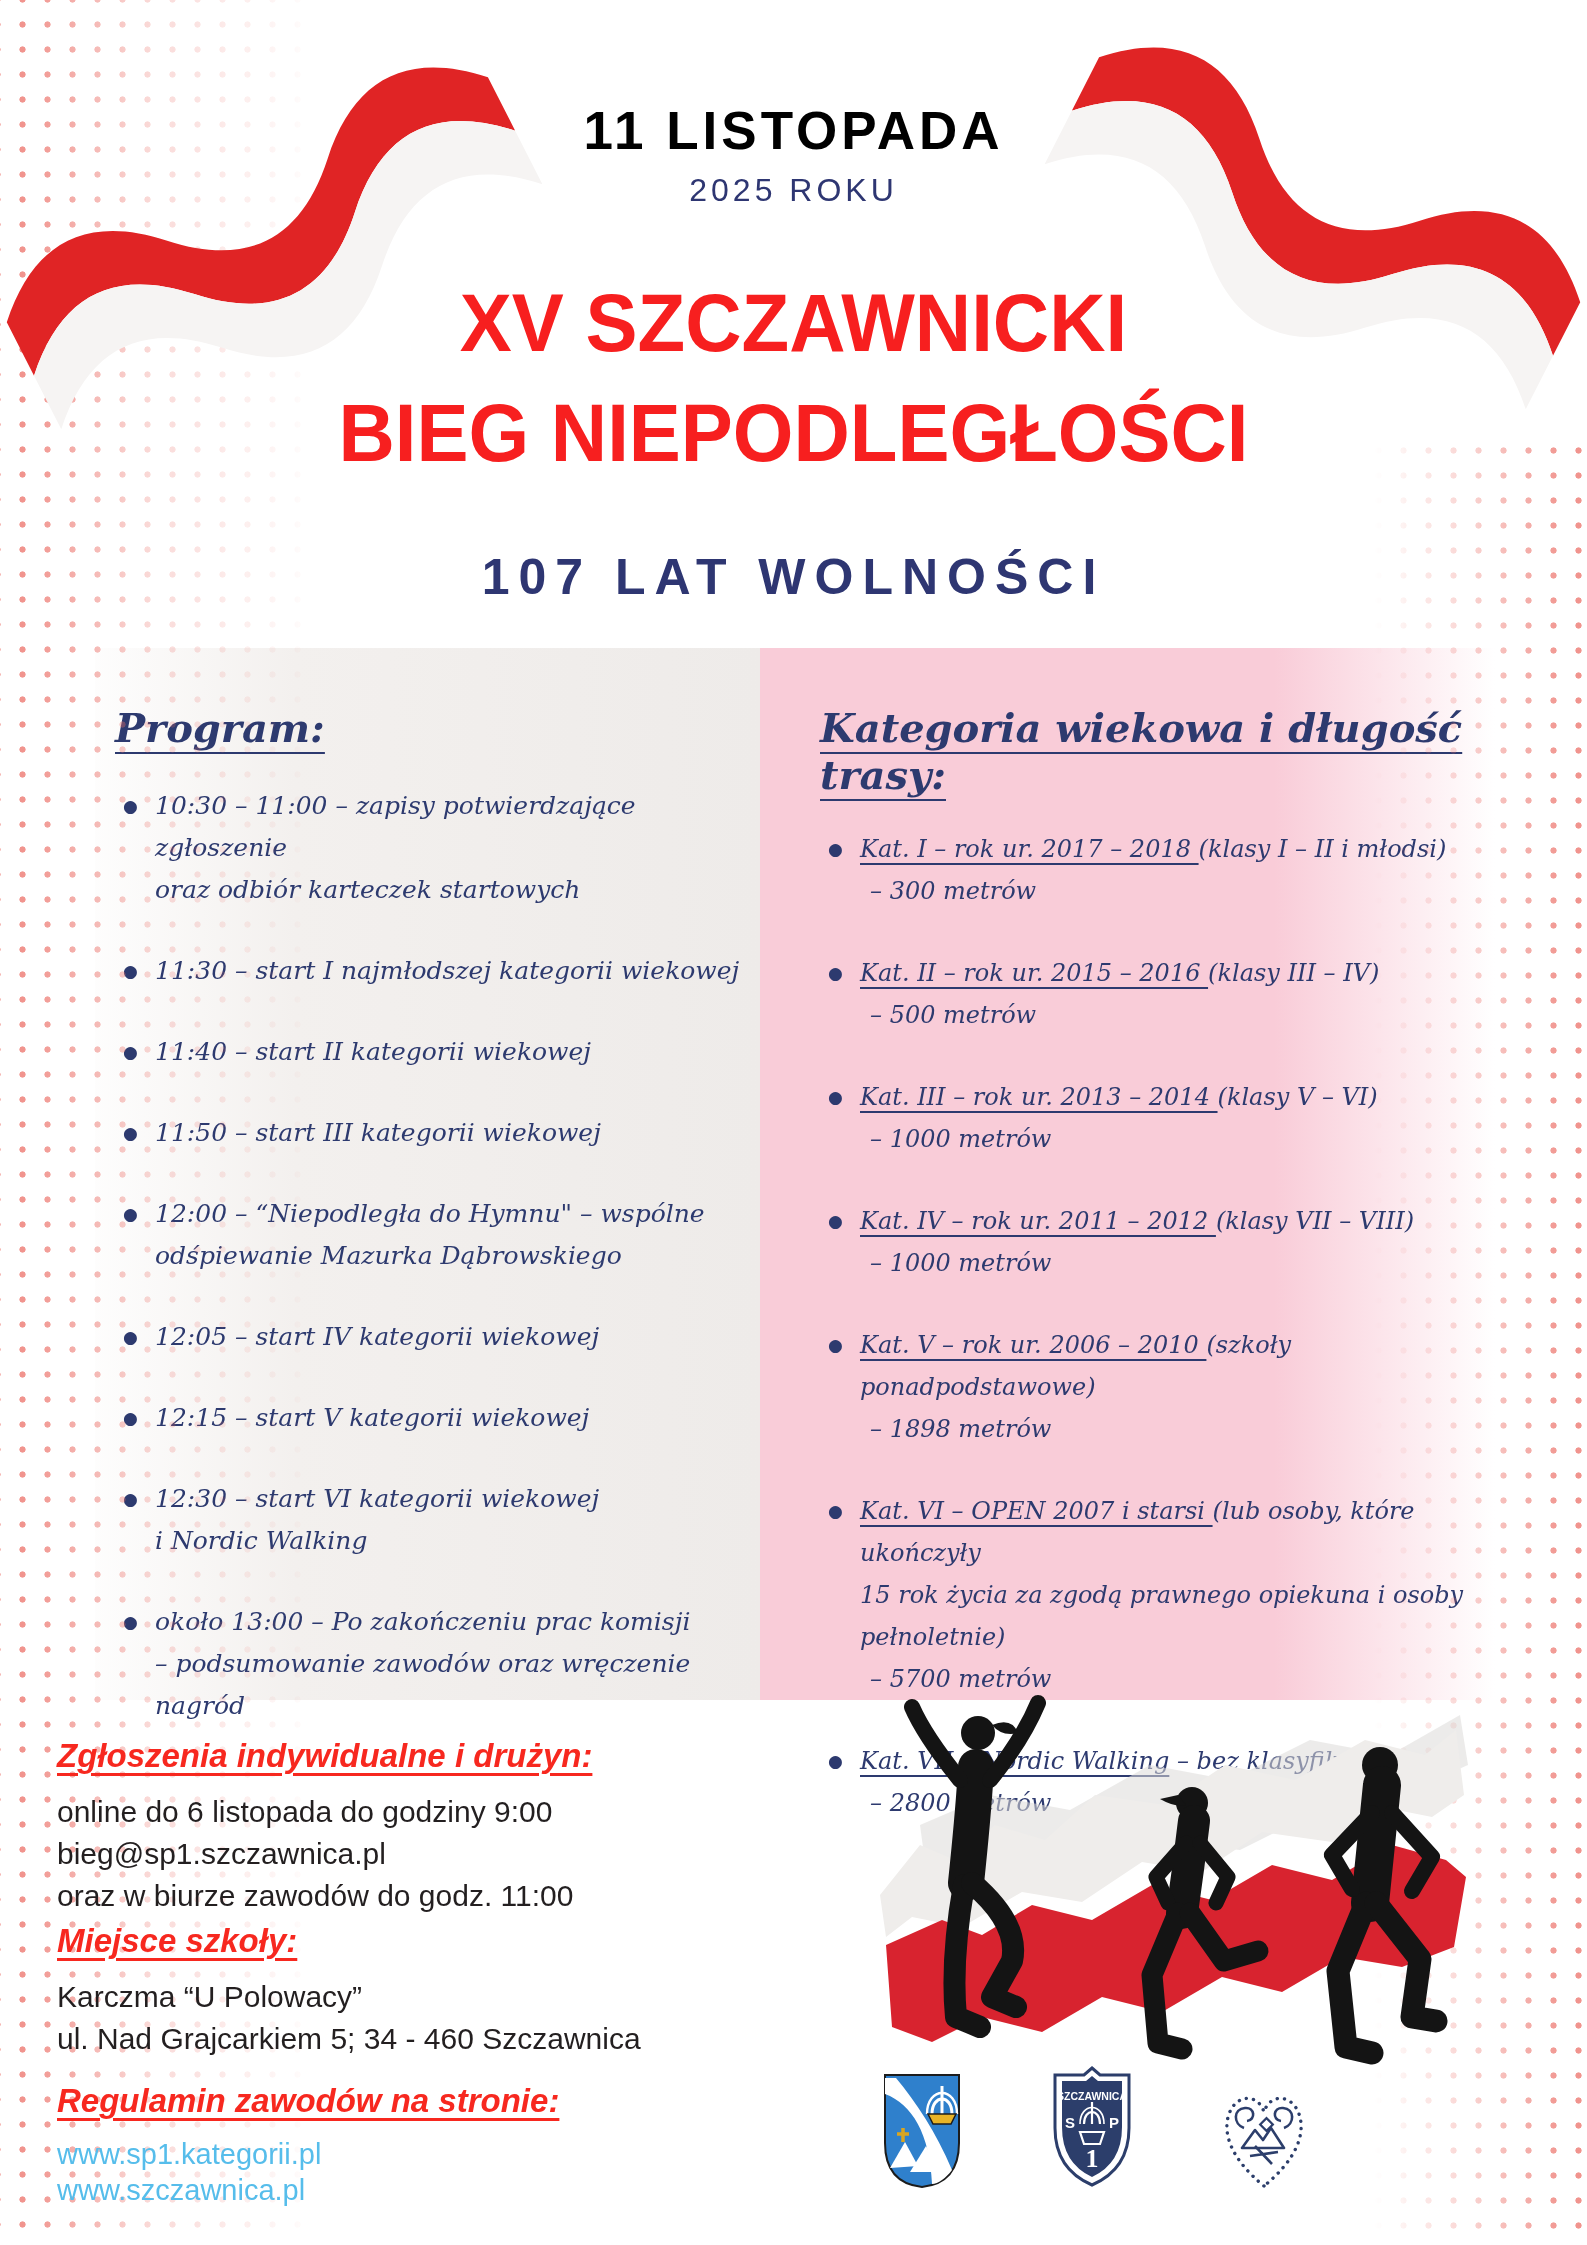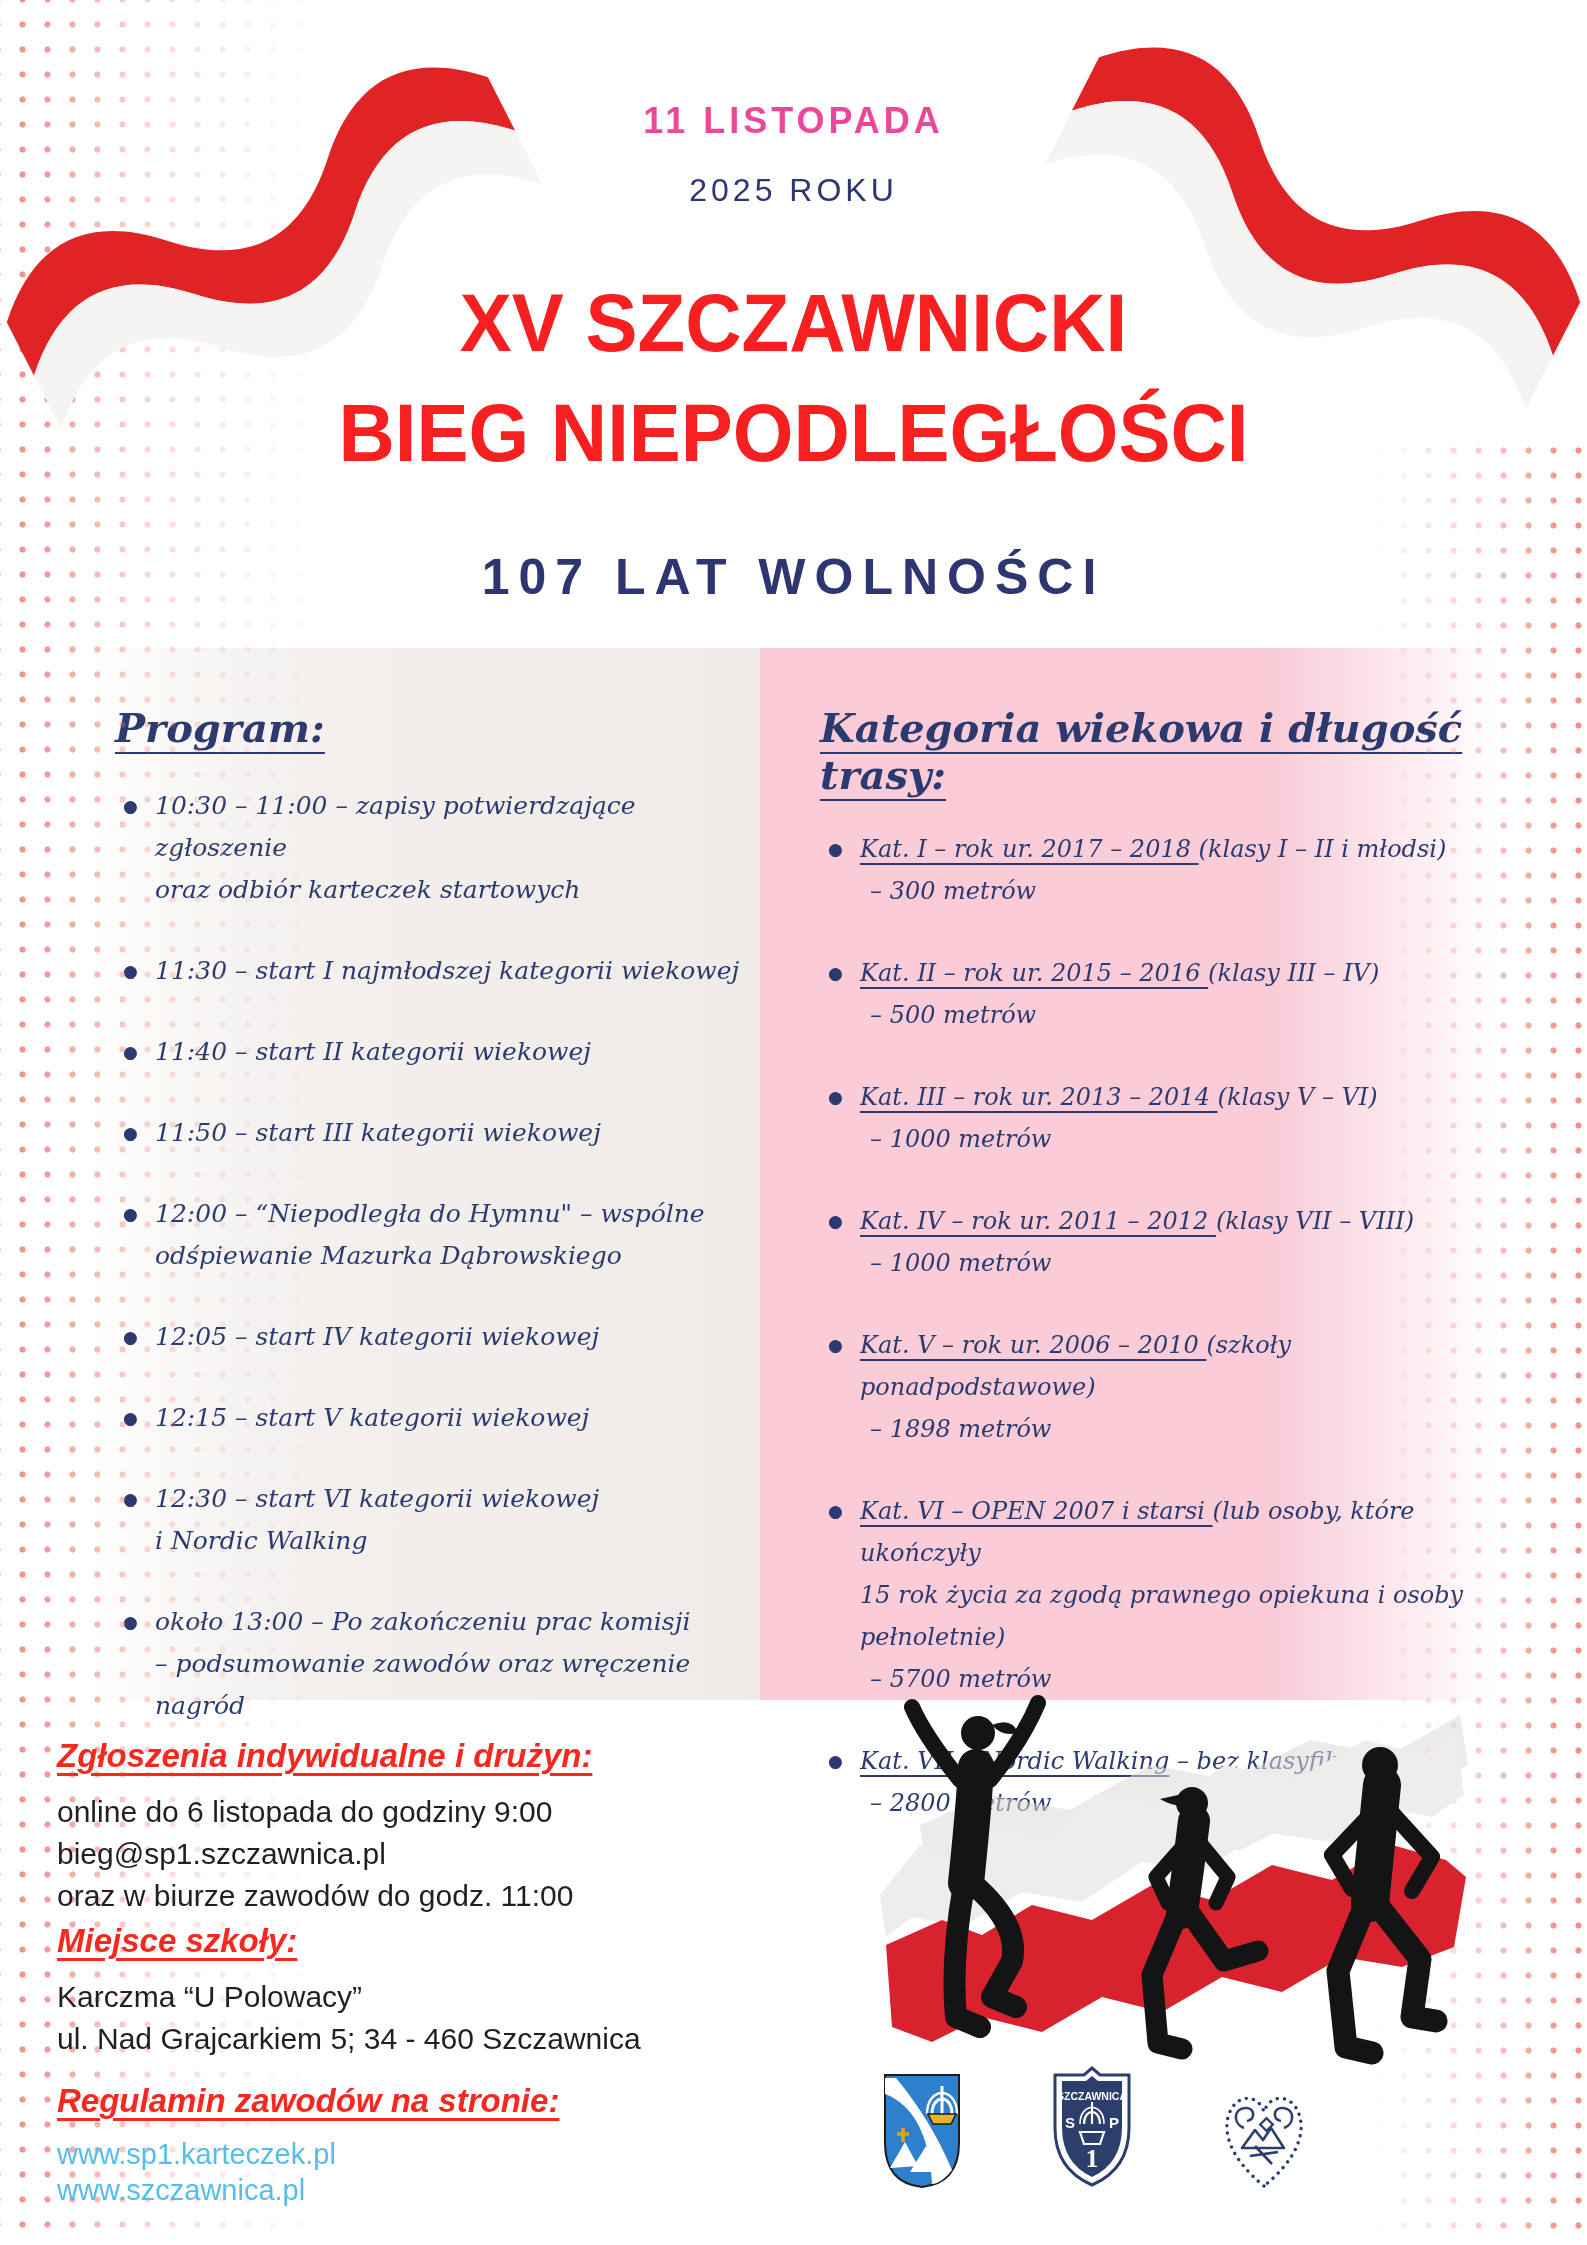--- a/index.html
+++ b/index.html
@@ -20,21 +20,21 @@
   
   .flag{position:absolute;z-index:3;width:620px;height:520px;overflow:visible;}
   .flag svg{overflow:visible;width:100%;height:100%;}
   .flag-left{left:-45px;top:45px;}
   .flag-right{right:-45px;top:25px;transform:scaleX(-1);}
   .ribbon-red{fill:#e02425;}
   .ribbon-white{fill:#f6f4f3;}
 
   
   .hdr{position:absolute;left:0;width:100%;text-align:center;z-index:4;}
-  .date1{top:100px;font-size:36px;font-weight:bold;letter-spacing:4px;color:#ec4899;}
+  .date1{top:100px;font-size:53px;font-weight:bold;letter-spacing:4px;color:#000000;}
   .date2{top:172px;font-size:32px;font-weight:normal;letter-spacing:4px;color:#2e3672;}
   .title1{top:278px;font-size:78px;font-weight:bold;color:#f71f1f;transform:scaleY(1.04);}
   .title2{top:388px;font-size:78px;font-weight:bold;color:#f71f1f;transform:scaleY(1.04);}
   .subtitle{top:548px;font-size:50px;font-weight:bold;letter-spacing:9px;color:#2e3672;}
 
   
   .panel{position:absolute;top:648px;height:1052px;z-index:1;box-sizing:border-box;}
   .panel-left{left:95px;width:665px;padding:56px 18px 0 20px;
       background:linear-gradient(to right,rgba(243,240,238,0.12),#f3f0ee 30%,#eeebe9 100%);}
   .panel-right{left:760px;width:735px;padding:56px 30px 0 60px;
@@ -191,21 +191,21 @@
   </div>
 
   <div class="info sec-venue">
     <div class="info-heading">Miejsce szkoły:</div>
     <div class="info-line">Karczma “U Polowacy”</div>
     <div class="info-line">ul. Nad Grajcarkiem 5; 34 - 460 Szczawnica</div>
   </div>
 
   <div class="info sec-rules">
     <div class="info-heading">Regulamin zawodów na stronie:</div>
-    <div class="info-link">www.sp1.karteczek.pl</div>
+    <div class="info-link">www.sp1.kategorii.pl</div>
     <div class="info-link">www.szczawnica.pl</div>
   </div>
 
   <div class="runners">
     <svg viewBox="0 0 620 420" xmlns="http://www.w3.org/2000/svg">
 
       <polygon fill="#dcdad8" opacity="0.55" points="60,180 130,150 210,165 290,120 370,135 450,95 530,110 600,70 608,120 540,150 460,165 380,205 300,195 220,240 140,230 70,255"></polygon>
       <polygon fill="#efedeb" points="20,250 60,200 95,215 135,180 185,195 235,150 305,160 365,120 435,135 505,95 565,110 596,85 604,150 572,172 522,162 472,197 402,187 342,227 282,217 222,257 162,247 102,282 52,272 26,292"></polygon>
 
       <polygon fill="#d8232f" points="26,300 82,275 122,290 172,260 232,275 292,240 352,255 412,220 472,235 532,200 586,215 606,232 594,302 542,322 482,312 422,347 362,332 302,367 242,352 182,387 122,372 72,397 32,382"></polygon>

